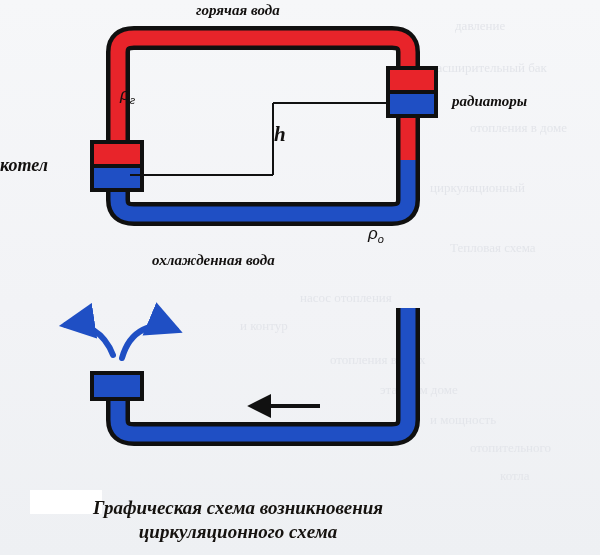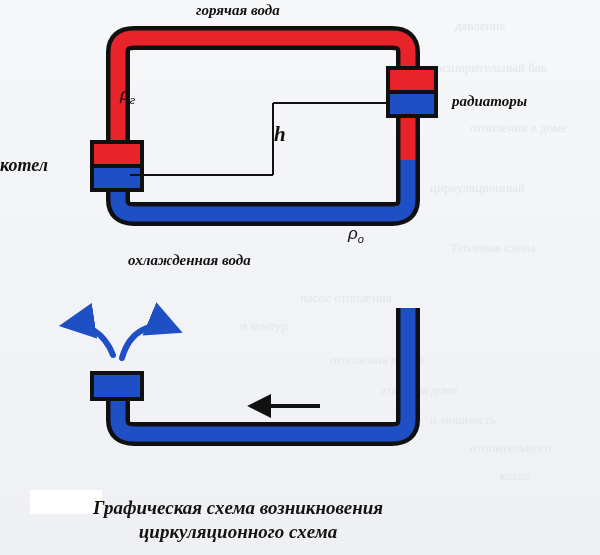--- a/index.html
+++ b/index.html
@@ -167,34 +167,34 @@
 
     <g>
       <line x1="320" y1="406" x2="252" y2="406" stroke="#111111" stroke-width="4" marker-end="url(#arrowBlack)"></line>
     </g>
   </svg>
 
   <div class="whitebox" style="left:30px; top:490px; width:72px; height:24px;"></div>
 
   <div class="lbl lbl-italic" style="left:196px; top:2px;">горячая вода</div>
 
-  <div class="lbl lbl-italic" style="left:128px; top:252px;">охлажденная вода</div>
+  <div class="lbl lbl-italic" style="left:152px; top:252px;">охлажденная вода</div>
 
   <div class="lbl lbl-plain" style="left:0; top:155px;">котел</div>
 
   <div class="lbl lbl-italic" style="left:452px; top:93px;">радиаторы</div>
 
 
   <div class="lbl" style="left:274px; top:122px; font-size:21px; font-weight:bold; font-style:italic;">h</div>
 
   <div class="lbl rho" style="left:120px; top:57px;">
     <span>ρ</span><sub>г</sub>
   </div>
 
-  <div class="lbl rho" style="left:348px; top:196px;">
+  <div class="lbl rho" style="left:368px; top:196px;">
     <span>ρ</span><sub>о</sub>
   </div>
 
   <div class="caption" style="left:0; top:496px;">
     <div>Графическая схема возникновения</div>
     <div>циркуляционного схема</div>
   </div>
 
 </div>
 

